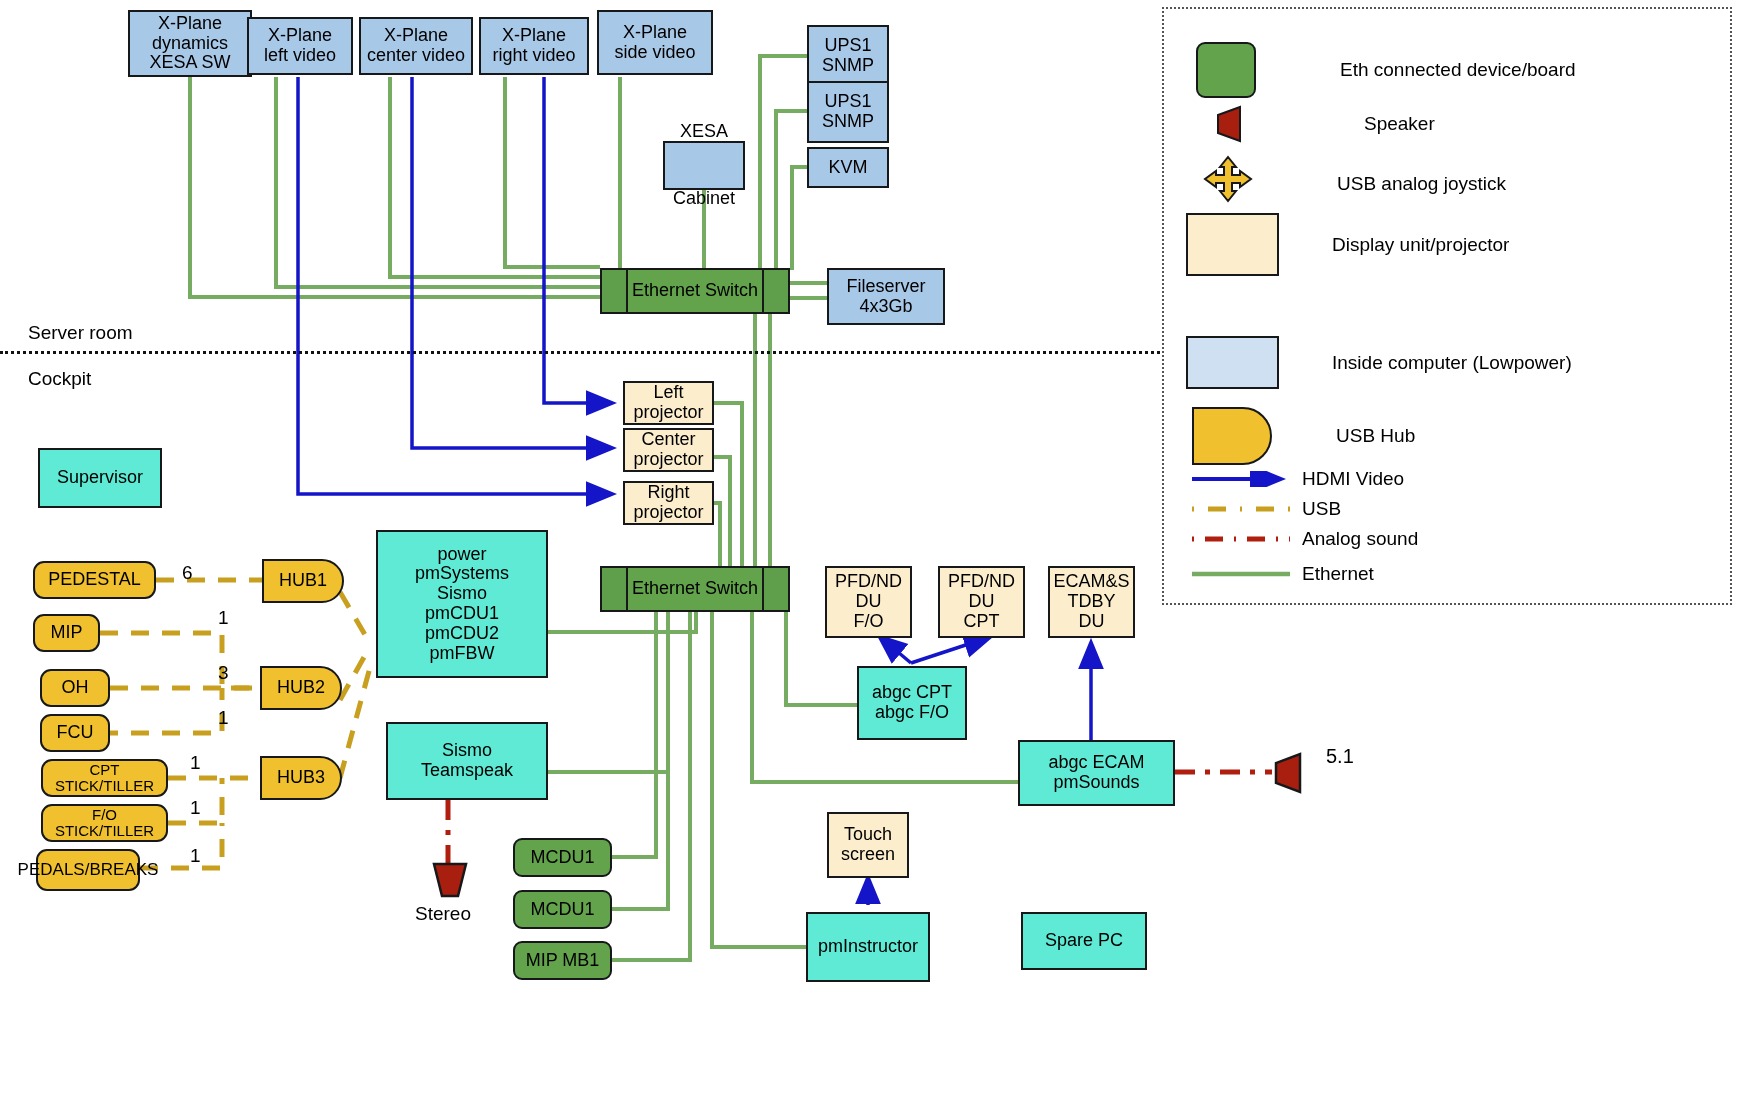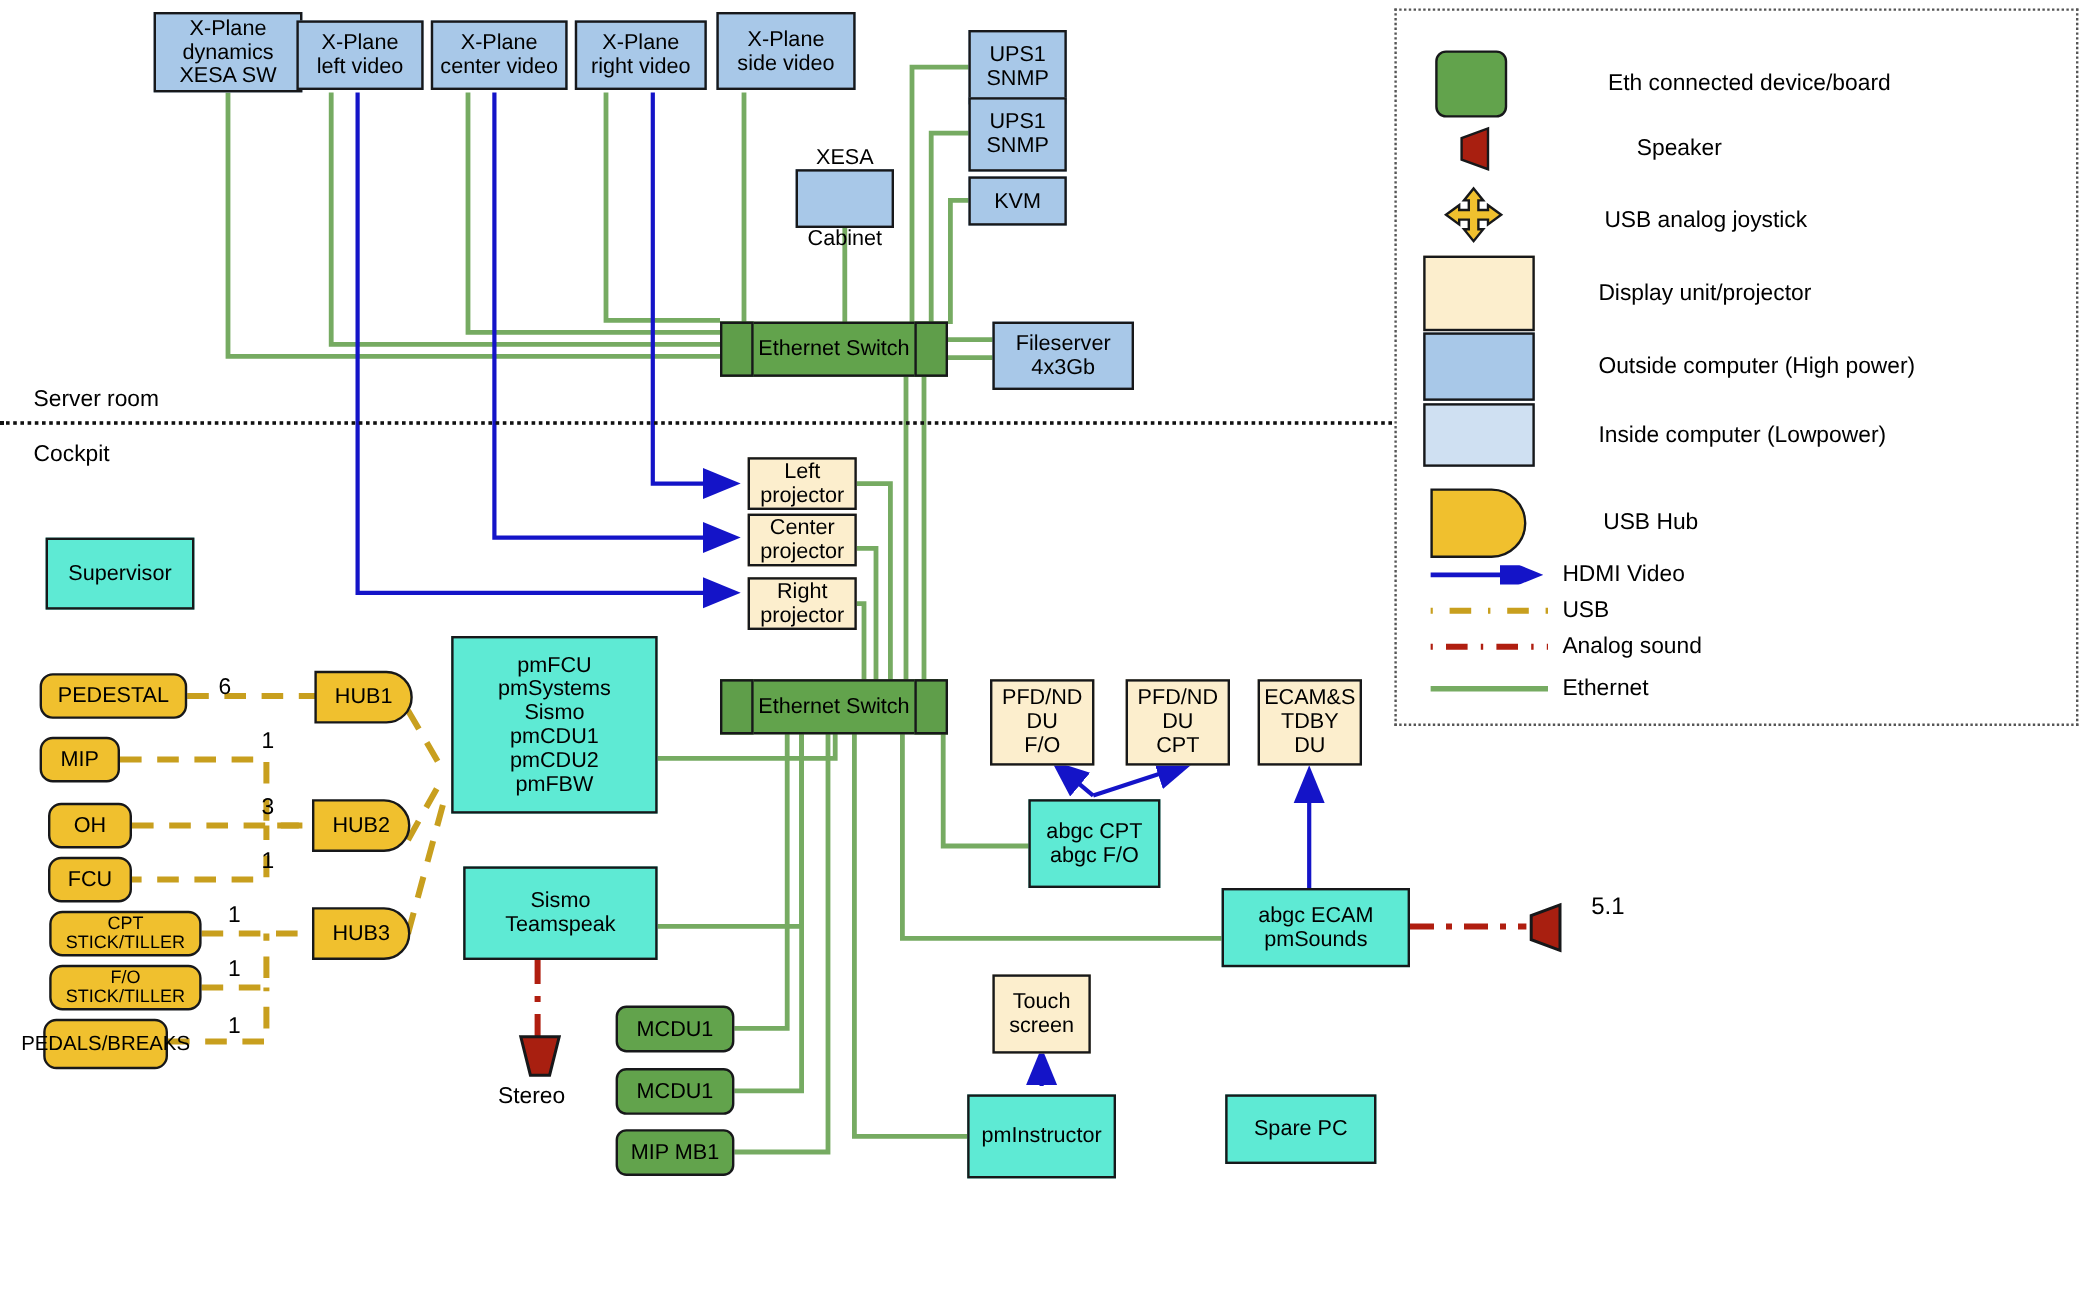--- a/index.html
+++ b/index.html
@@ -175,21 +175,21 @@
     <span>projector</span>
   </div>
 
   <div class="node switch" style="left:600px;top:566px;width:190px;height:46px;font-size:18px;z-index:5;">
     <span>Ethernet Switch</span>
   </div>
   <div class="sw-port" style="left:600px;top:566px;width:28px;height:46px;"></div>
   <div class="sw-port" style="left:762px;top:566px;width:28px;height:46px;"></div>
 
   <div class="node blue-lo" style="left:376px;top:530px;width:172px;height:148px;font-size:18px;flex-direction:column;">
-    <span>pmFCU</span>
+    <span>power</span>
     <span>pmSystems</span>
     <span>Sismo</span>
     <span>pmCDU1</span>
     <span>pmCDU2</span>
     <span>pmFBW</span>
   </div>
 
   <div class="node blue-lo" style="left:386px;top:722px;width:162px;height:78px;font-size:18px;flex-direction:column;">
     <span>Sismo</span>
     <span>Teamspeak</span>
@@ -313,24 +313,20 @@
       <path d="M28,2 L28,36 L6,28 L6,10 Z" fill="#a81f10" stroke="#17181a" stroke-width="2"></path>
     </svg>
     <div class="lg-text" style="margin-left:120px;">Speaker</div>
   </div>
 
   <div class="lg-row" style="left:1186px;top:213px;">
     <div style="width:89px;height:59px;background:#fceecd;border:2px solid #17181a;"></div>
     <div class="lg-text" style="margin-left:53px;">Display unit/projector</div>
   </div>
 
-  <div class="lg-row" style="left:1186px;top:277px;">
-    <div style="width:89px;height:53px;background:#a8c8e8;border:2px solid #17181a;"></div>
-    <div class="lg-text" style="margin-left:53px;">Outside computer (High power)</div>
-  </div>
 
   <div class="lg-row" style="left:1186px;top:336px;">
     <div style="width:89px;height:49px;background:#cfe0f2;border:2px solid #17181a;"></div>
     <div class="lg-text" style="margin-left:53px;">Inside computer (Lowpower)</div>
   </div>
 
   <div class="lg-row" style="left:1192px;top:407px;">
     <div style="width:76px;height:54px;background:#f0c02e;border:2px solid #17181a;border-radius:0 40px 40px 0;"></div>
     <div class="lg-text" style="margin-left:64px;">USB Hub</div>
   </div>

